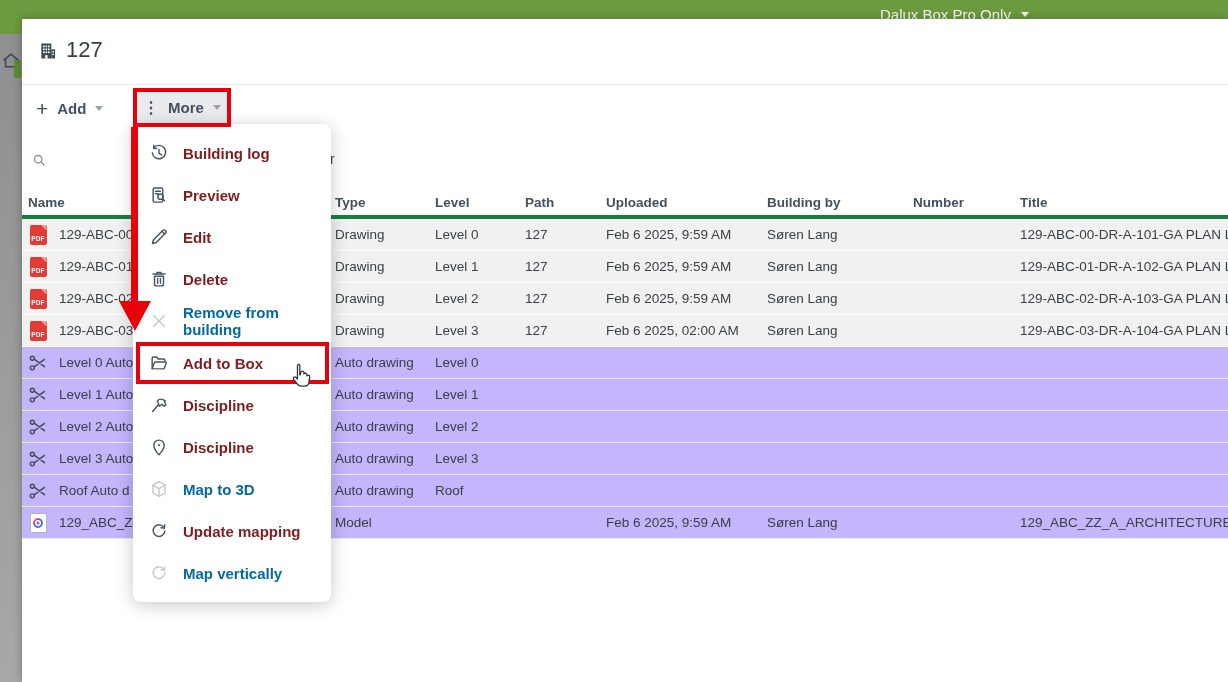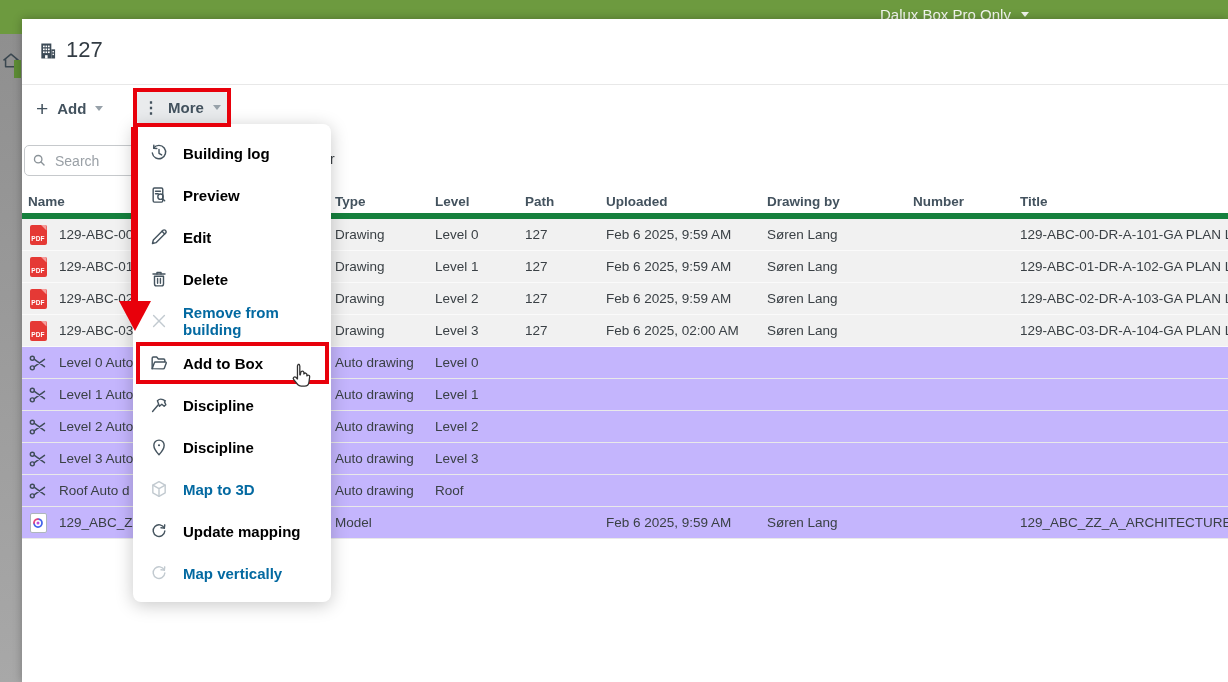--- a/index.html
+++ b/index.html
@@ -33,42 +33,42 @@
   
   .search-box{position:absolute;left:24px;top:145px;width:210px;height:31px;box-sizing:border-box;
               border:1px solid #c6c9cc;border-radius:5px;background:#fff;padding:0 8px 0 30px;
               font-size:14px;color:#333;z-index:3;font-family:"Liberation Sans",sans-serif;outline:none;}
   .search-box::placeholder{color:#9aa0a6;}
   .search-ic{position:absolute;left:31px;top:152px;width:16px;height:16px;color:#8a9298;z-index:4;}
   .clipped-frag{position:absolute;left:330px;top:151px;font-size:14px;color:#3a4045;z-index:3;}
   
   .grid{display:grid;grid-template-columns:313px 100px 90px 81px 161px 146px 107px minmax(0,1fr);}
   .thead{position:absolute;left:22px;top:190px;width:1206px;height:29px;align-items:center;
-         border-bottom:6px solid #15803d;color:#43525e;font-size:13.5px;font-weight:bold;z-index:3;box-sizing:border-box;}
+         border-bottom:4px solid #15803d;color:#43525e;font-size:13.5px;font-weight:bold;z-index:3;box-sizing:border-box;}
   .th{white-space:nowrap;}
   .th.first{padding-left:6px;}
   .tbody{position:absolute;left:22px;top:219px;width:1206px;z-index:3;}
   .tr{height:32px;align-items:center;font-size:13.5px;color:#3a4045;
       border-bottom:1px solid #e9e9e9;box-sizing:border-box;background:#c4b5fd;}
   .tr.hl{background:#f1f1f1;border-bottom-color:#fafafa;}
   .cell{white-space:nowrap;overflow:hidden;}
   .cell.name{display:flex;align-items:center;gap:11px;padding-left:6px;}
   .row-ic{flex:none;width:20px;height:20px;color:#3f4c59;display:flex;align-items:center;justify-content:center;}
   .pdf-ic{position:relative;width:17px;height:20px;background:#e53935;border-radius:2px;display:inline-block;flex:none;}
   .pdf-fold{position:absolute;right:0;top:0;width:6px;height:6px;background:#f4a09e;
             clip-path:polygon(0 0,100% 0,100% 100%);border-radius:0 2px 0 0;}
   .pdf-txt{position:absolute;left:0;right:0;bottom:3px;text-align:center;font-size:6.5px;font-weight:bold;
            color:#fff;letter-spacing:.2px;}
   .mdl-ic{width:17px;height:20px;box-sizing:border-box;border:1.4px solid #aeb6bc;border-radius:2px;
           display:flex;align-items:center;justify-content:center;background:#fff;flex:none;}
   
   .menu{position:absolute;left:133px;top:124px;width:198px;height:478px;background:#fff;border-radius:8px;
         box-shadow:0 3px 18px rgba(0,0,0,.22);z-index:10;padding:8px 0;box-sizing:border-box;}
   .menu-item{height:42px;display:flex;align-items:center;gap:14px;padding:0 16px;font-size:15px;
-             font-weight:bold;color:#000000;}
+             font-weight:bold;color:#7f1d1d;}
   .menu-item .mi-icon{flex:none;width:20px;height:20px;color:#45545f;display:flex;align-items:center;justify-content:center;}
   .menu-item.disabled{color:#0369a1;}
   .menu-item.disabled .mi-icon{color:#c2cad0;}
   
   .red-box-more{position:absolute;left:133px;top:88px;width:98px;height:39px;box-sizing:border-box;
                 border:4px solid #e8000b;z-index:20;}
   .red-arrow-line{position:absolute;left:131px;top:127px;width:7px;height:175px;background:#e8000b;z-index:20;}
   .red-arrow-head{position:absolute;left:119px;top:301px;width:0;height:0;border-left:16px solid transparent;
                   border-right:16px solid transparent;border-top:30px solid #e8000b;z-index:20;}
   .red-box-add{position:absolute;left:136px;top:342px;width:193px;height:42px;box-sizing:border-box;
@@ -128,38 +128,37 @@
     <span class="plus">+</span>
     <span>Add</span>
     <span class="chev"></span>
   </div>
   <div class="more-btn">
     <span class="kebab">⋮</span>
     <span>More</span>
     <span class="chev"></span>
   </div>
 
-  <input class="search-box" placeholder="Search" style="">
   <div class="search-ic">
     <svg viewBox="0 0 24 24" width="16" height="16">
         <g fill="none" stroke="currentColor" stroke-width="2">
           <circle cx="10.8" cy="10.8" r="5.6"></circle>
           <path d="M15 15l4.6 4.6" stroke-linecap="round"></path>
         </g>
       </svg>
   </div>
   <div class="clipped-frag">r</div>
 
   <div class="thead grid" id="thead">
       <div class="th first">Name</div>
       <div class="th">Type</div>
       <div class="th">Level</div>
       <div class="th">Path</div>
       <div class="th">Uploaded</div>
-      <div class="th">Drawing by</div>
+      <div class="th">Building by</div>
       <div class="th">Number</div>
       <div class="th">Title</div>
     </div>
   <div class="tbody" id="tbody">
       <div class="tr grid hl">
         <div class="cell name">
           <span class="row-ic">
             <span class="pdf-ic">
               <span class="pdf-fold"></span>
               <span class="pdf-txt">PDF</span>

